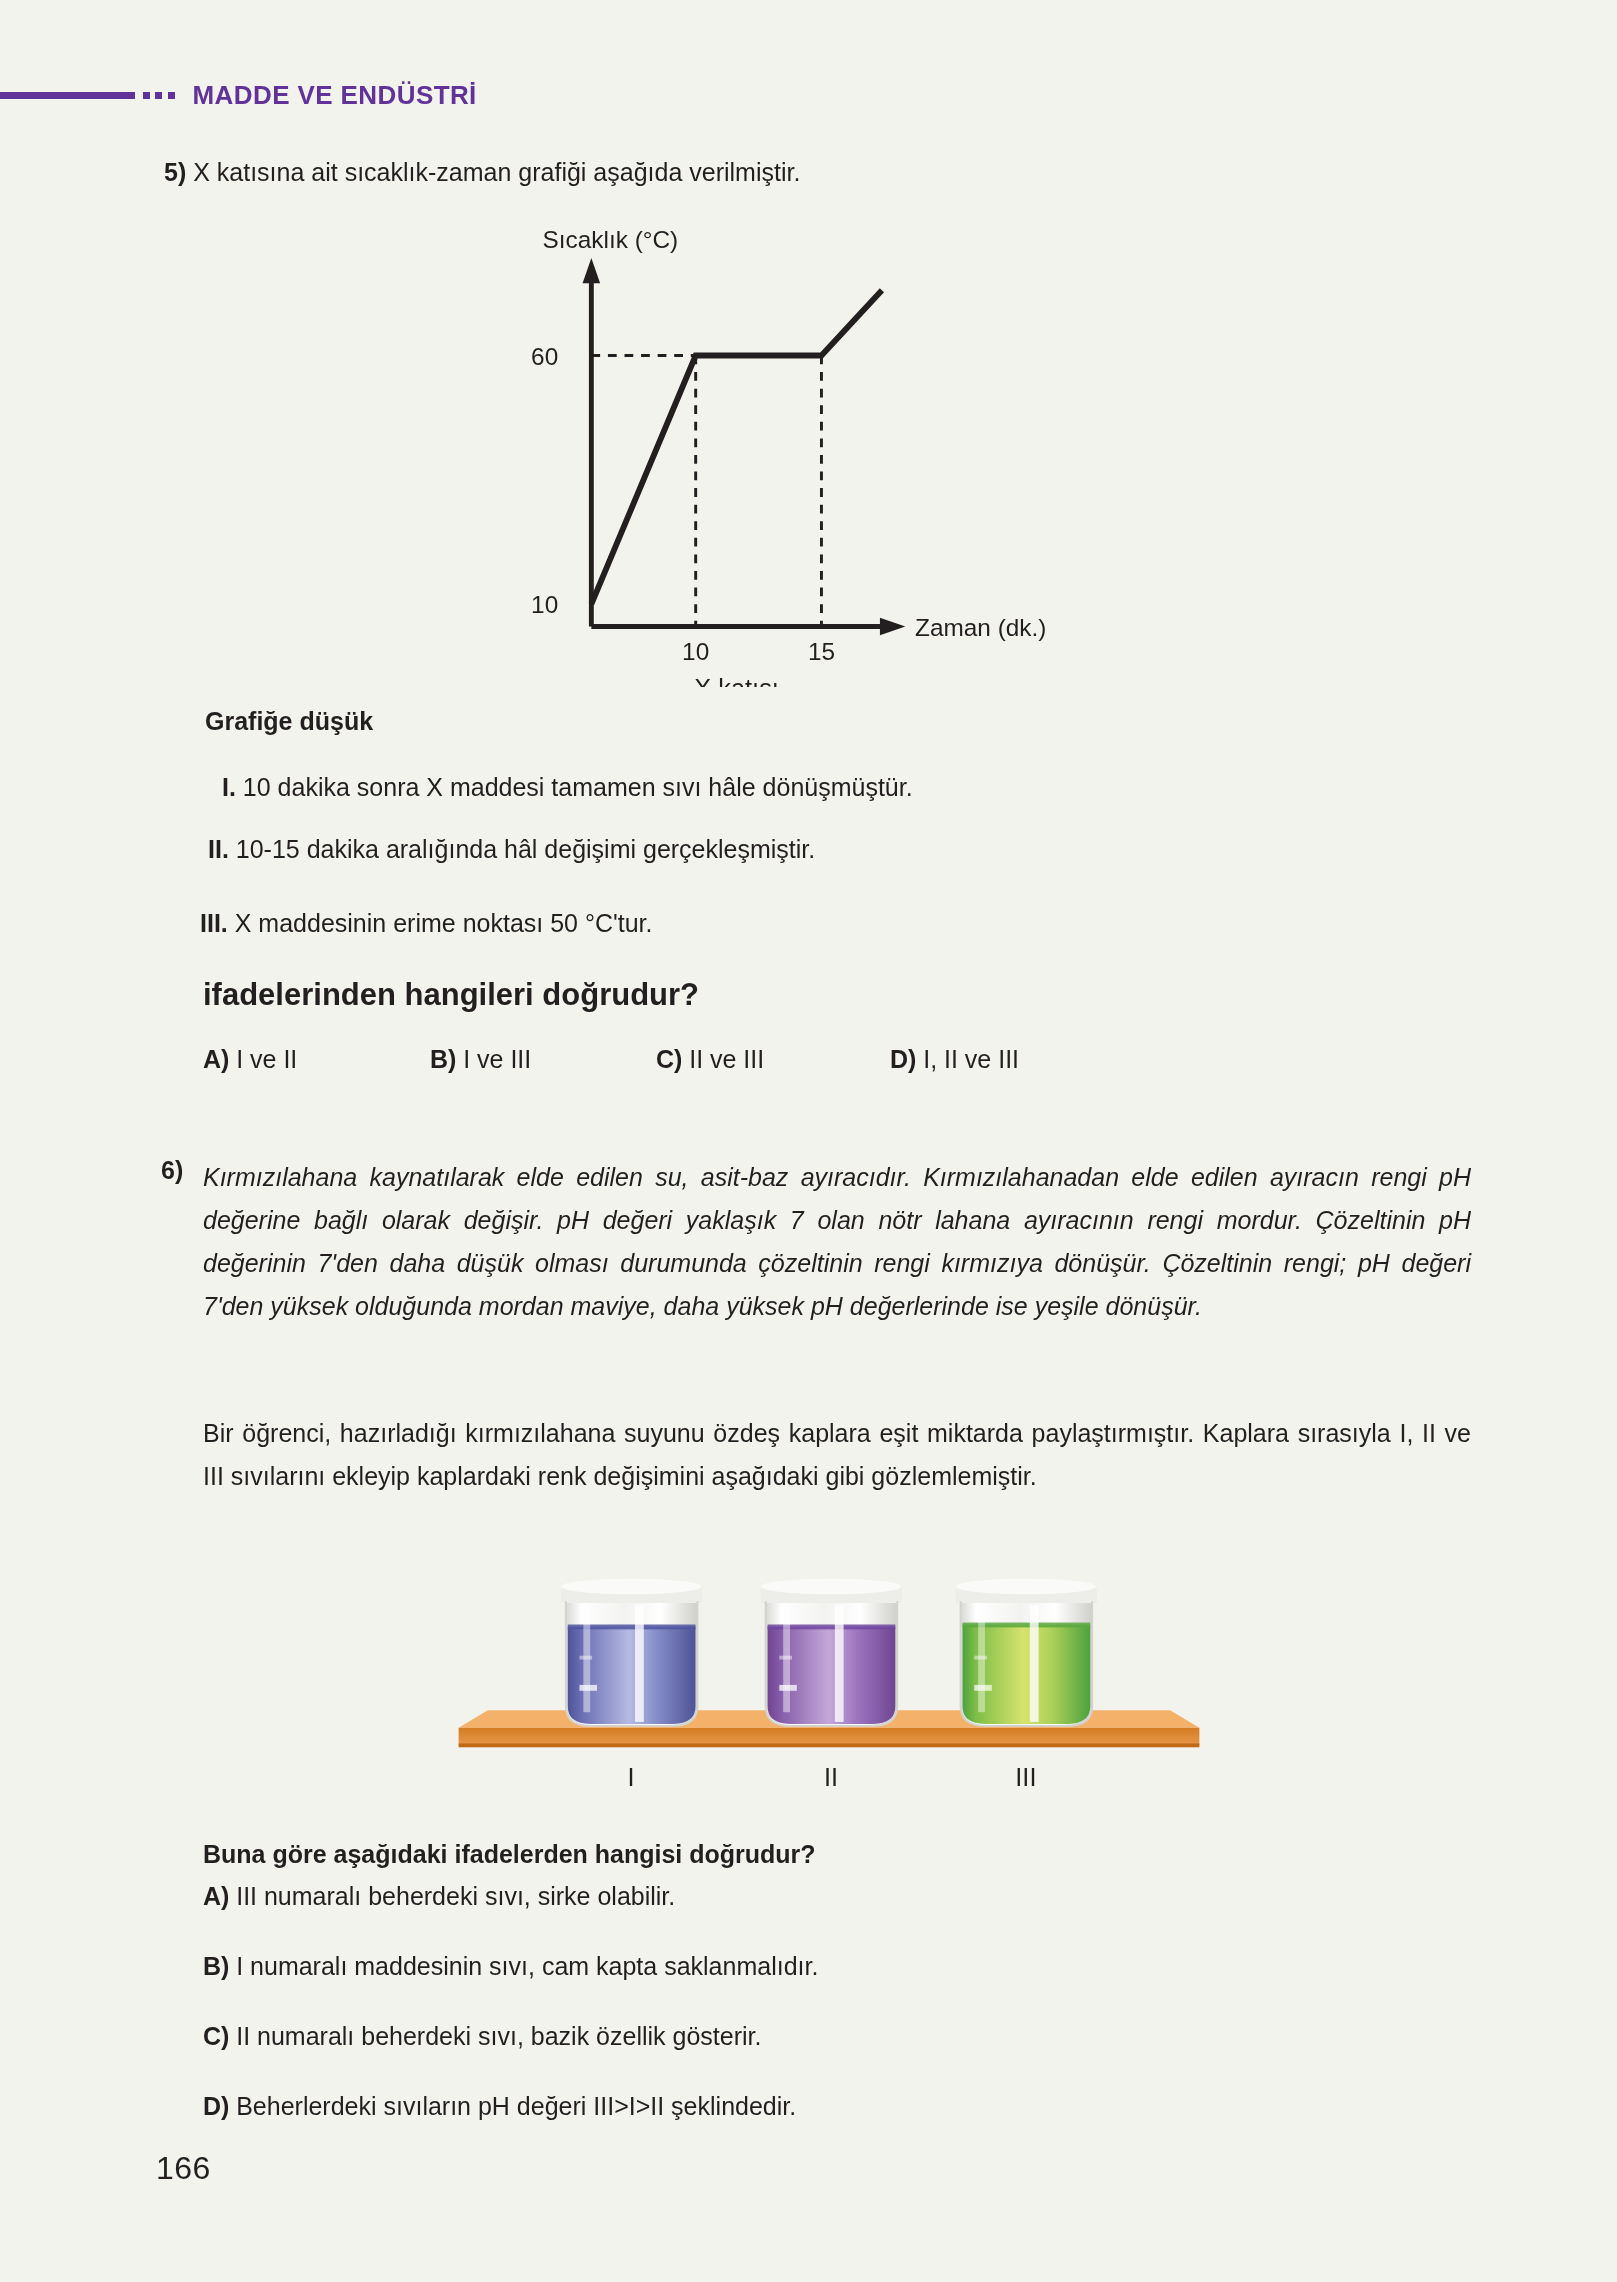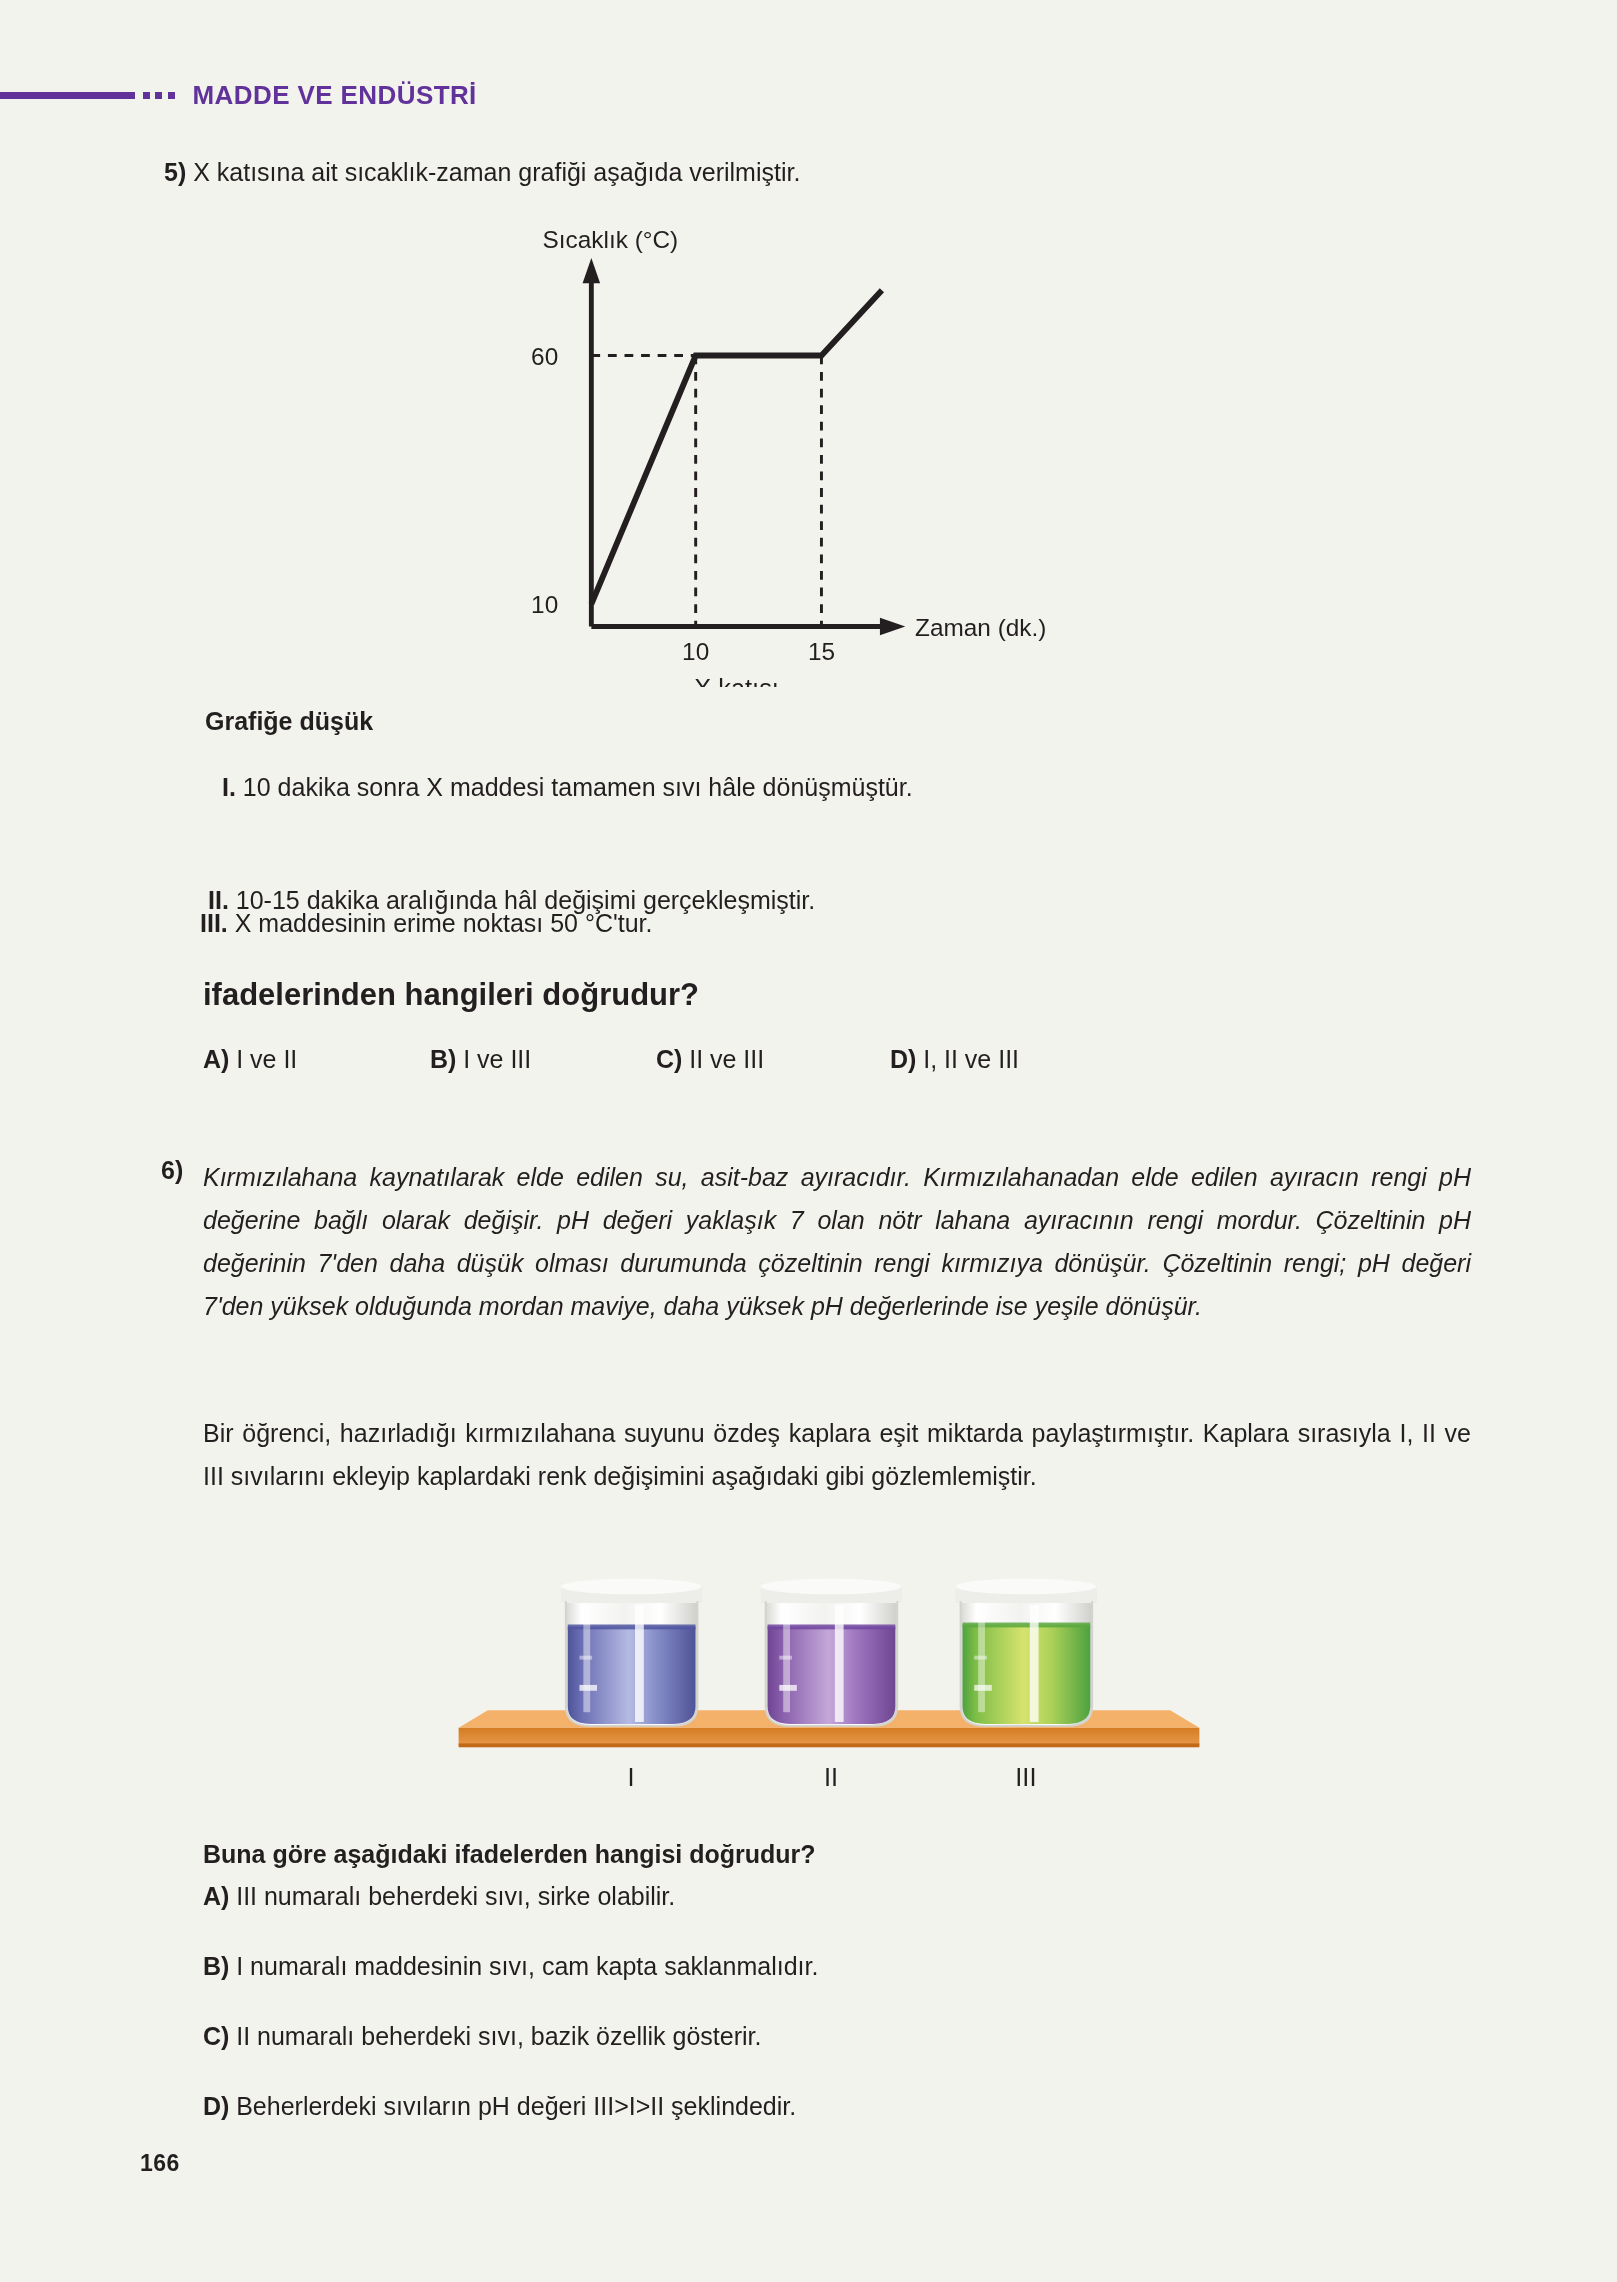--- a/index.html
+++ b/index.html
@@ -89,21 +89,21 @@
 
   
   .txt {
     font-size: 25px;
     line-height: 1.38;
   }
   .bold { font-weight: bold; }
 
   #q5-grafige { left: 205px; top: 707px; font-size: 25px; font-weight: bold; }
   #q5-s1 { left: 222px; top: 773px; font-size: 25px; }
-  #q5-s2 { left: 208px; top: 886px; font-size: 25px; }
+  #q5-s2 { left: 208px; top: 835px; font-size: 25px; }
   #q5-s3 { left: 200px; top: 909px; font-size: 25px; }
   #q5-ask { left: 203px; top: 977px; font-size: 31px; font-weight: bold; text-align: center; }
 
   #q5-options {
     left: 203px;
     top: 1045px;
     width: 975px;
     font-size: 25px;
     display: flex;
   }
@@ -141,24 +141,24 @@
     height: 244px;
   }
   #beakers svg { display: block; }
 
   #q6-ask { left: 203px; top: 1816px; font-size: 25px; font-weight: bold; margin-top: 24px; }
   #q6-opts { left: 203px; top: 1882px; width: 1268px; font-size: 25px; }
   #q6-opts .o-row { margin-bottom: 41px; display: flex; }
 
   
   #page-num {
-    left: 140px;
+    left: 156px;
     top: 2150px;
-    font-size: 23px;
-    font-weight: bold;
+    font-size: 32px;
+    font-weight: normal;
     letter-spacing: 0.5px;
   }
 </style>
 </head>
 <body>
 
 <div class="content">
 
   <div class="page-header">
     <div class="header-rule"></div>

